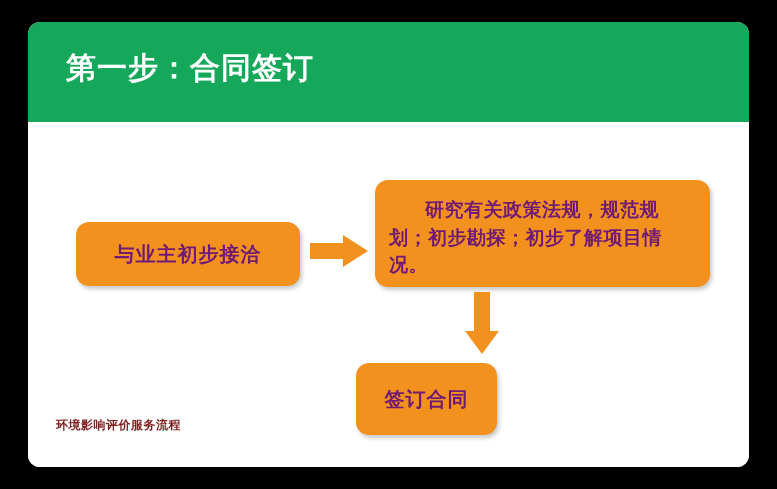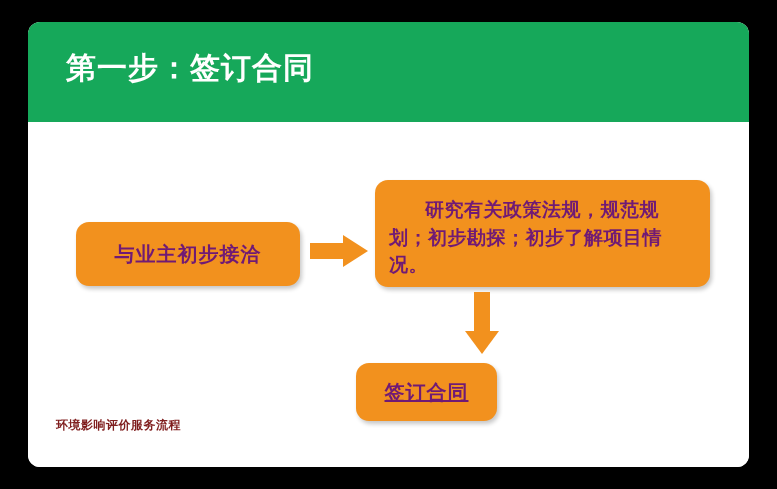--- a/index.html
+++ b/index.html
@@ -80,27 +80,26 @@
     padding: 16px 14px 10px 14px;
     line-height: 1.45;
     text-indent: 36px;
     letter-spacing: 0.5px;
   }
 
   #node-sign {
     left: 328px;
     top: 241px;
     width: 141px;
-    height: 58px;
+    height: 72px;
     font-size: 20px;
     display: flex;
     align-items: center;
     justify-content: center;
     letter-spacing: 1px;
-    text-decoration: underline;
   }
 
   
   #arrow-right {
     position: absolute;
     left: 282px;
     top: 113px;
     width: 58px;
     height: 32px;
   }
@@ -160,21 +159,21 @@
     letter-spacing: 0.5px;
     text-align: right;
   }
 </style>
 </head>
 <body>
 
 <div id="slide-root">
 
   <div id="title-bar">
-    <div id="title-text">第一步：签订合同</div>
+    <div id="title-text">第一步：合同签订</div>
   </div>
 
   <div id="body-area">
 
     <div class="node" id="node-contact">
       <span>与业主初步接洽</span>
     </div>
 
     <div id="arrow-right">
       <div class="shaft"></div>

